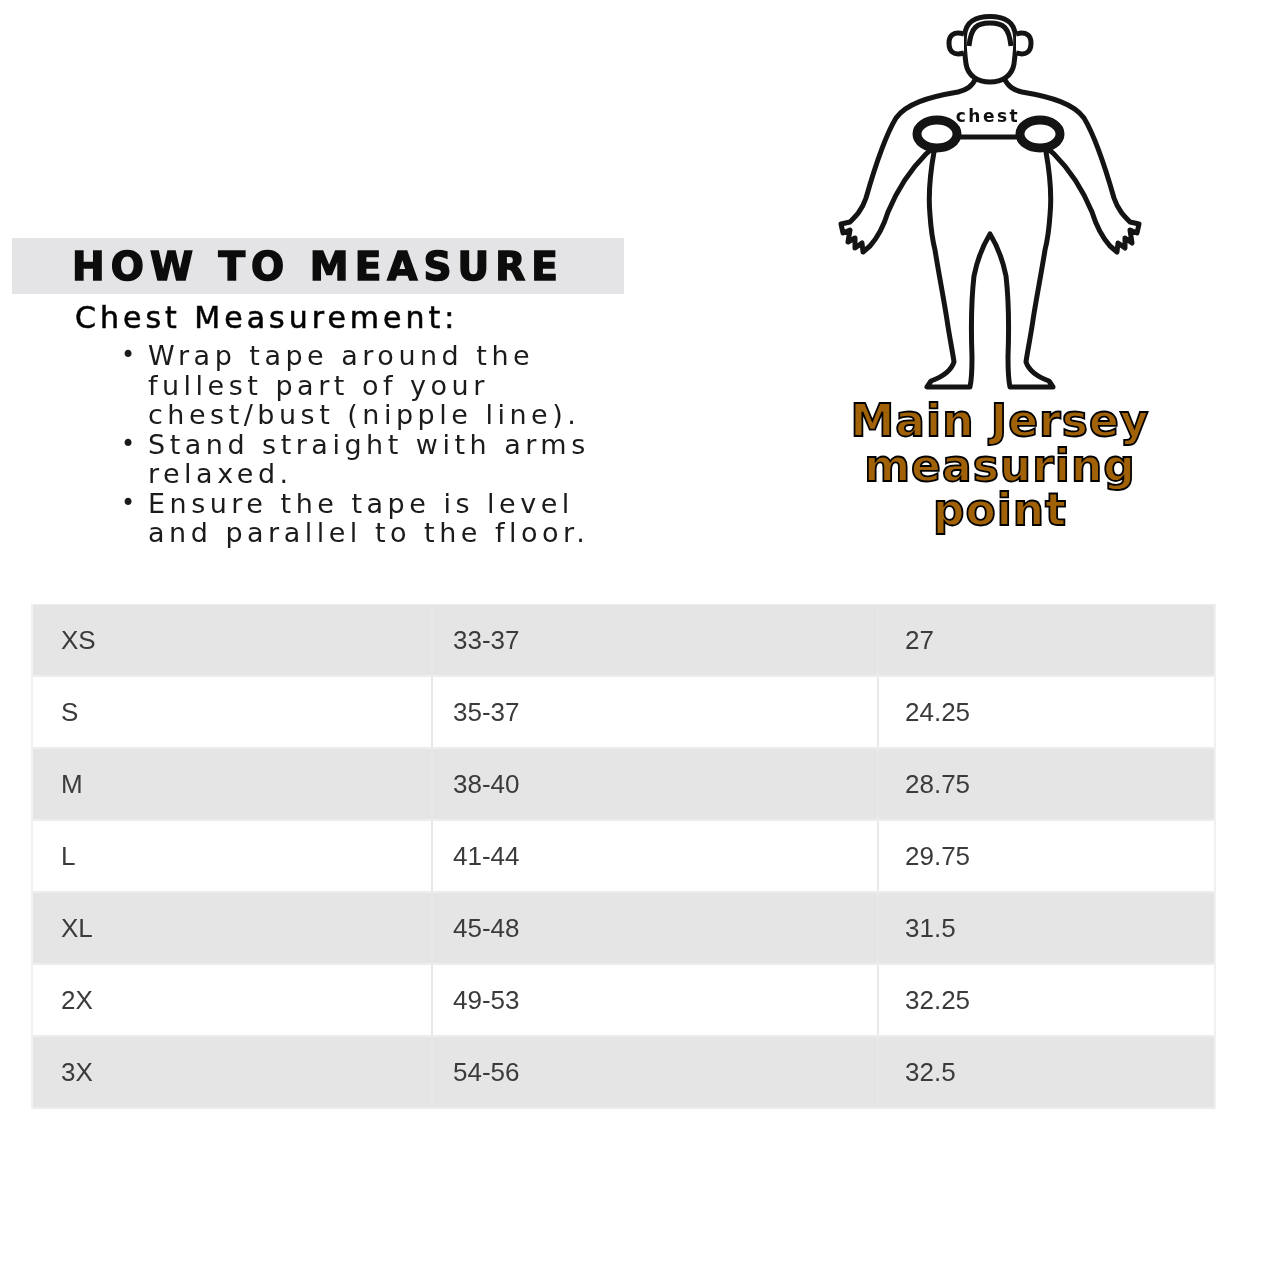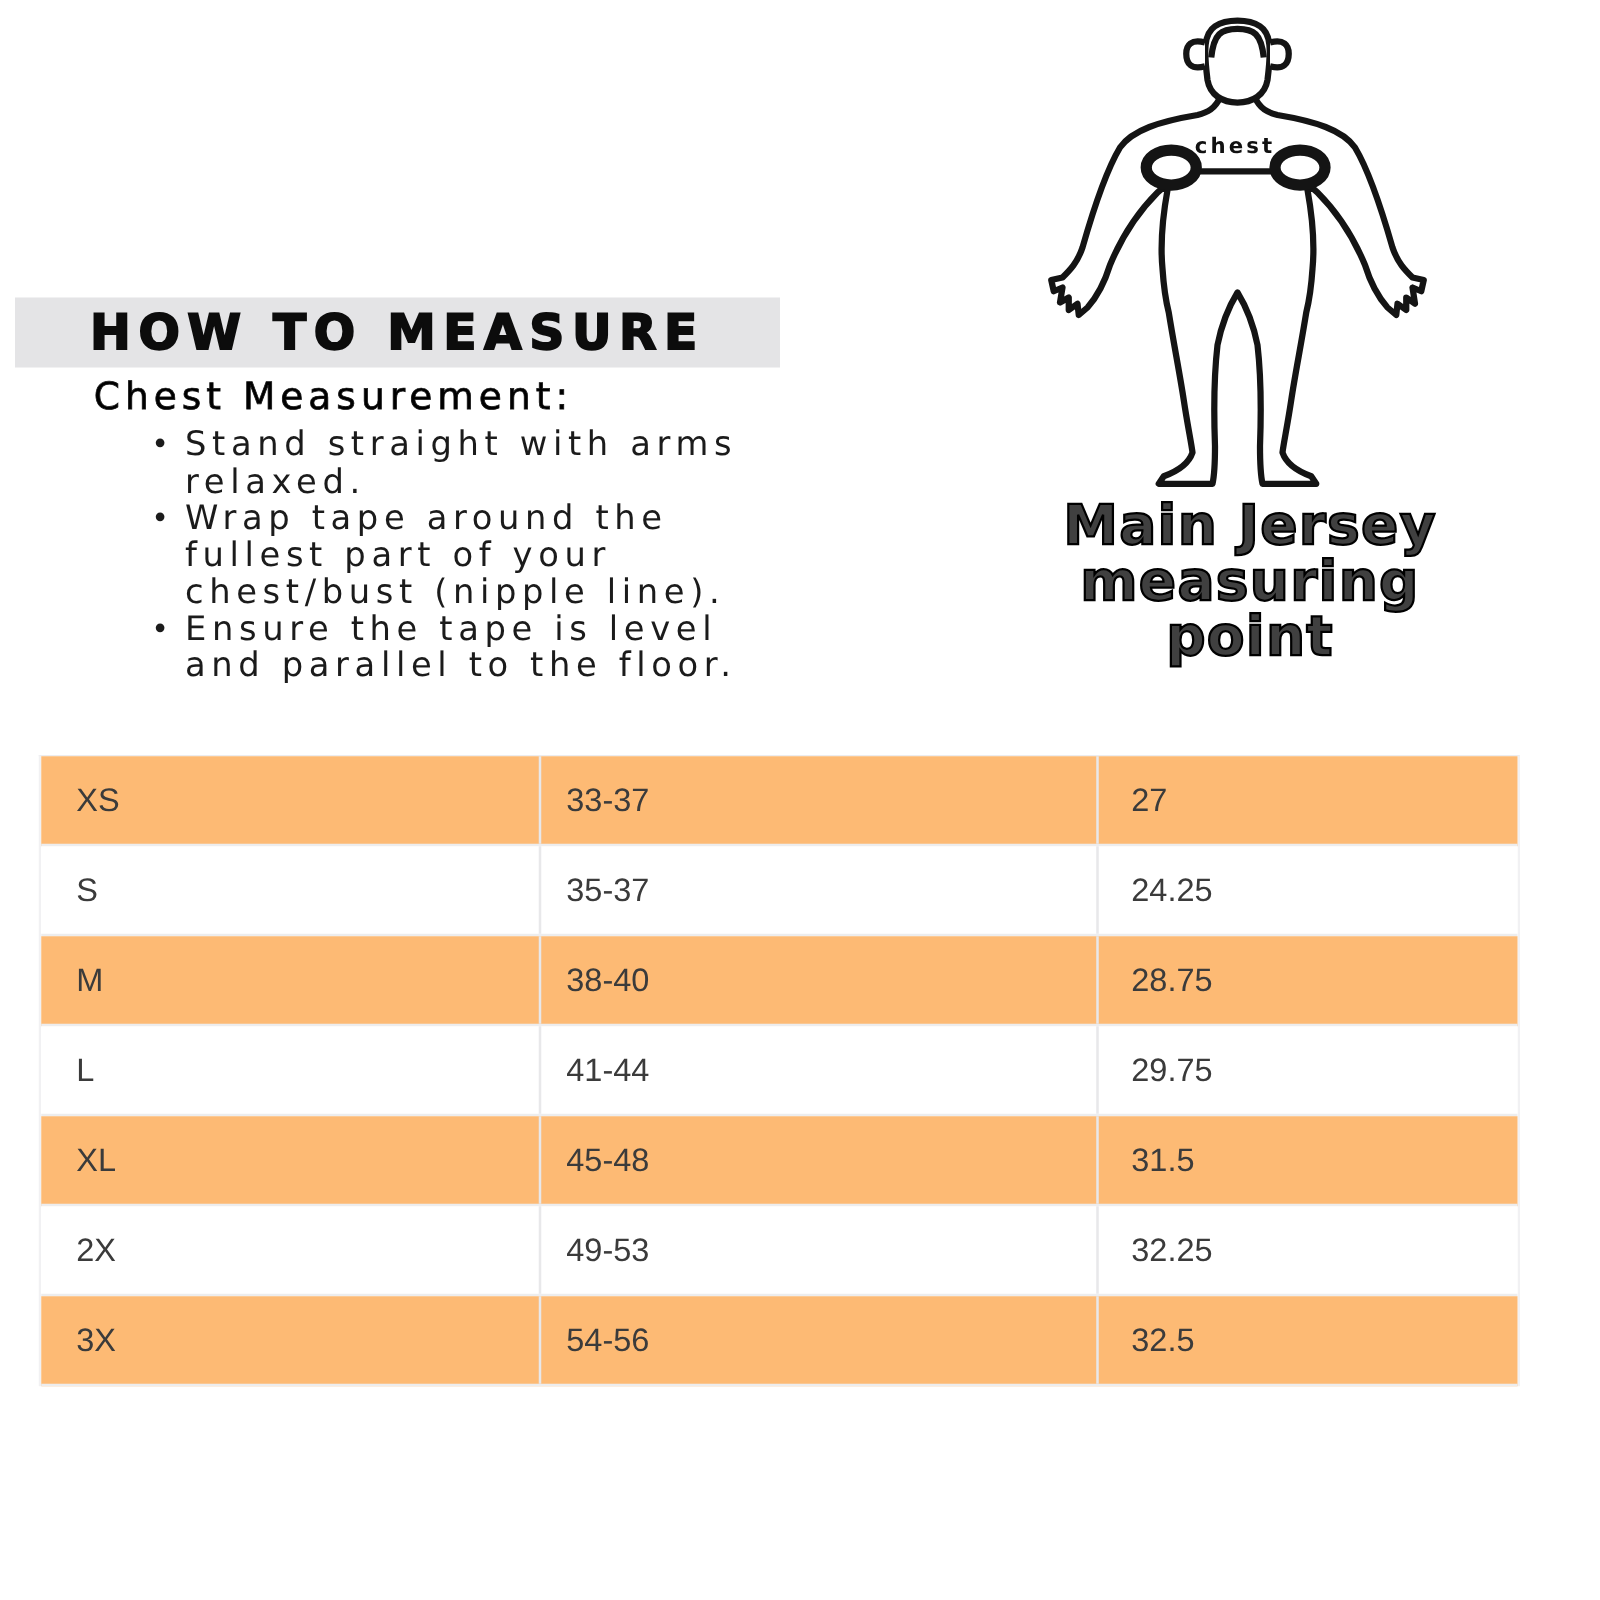--- a/index.html
+++ b/index.html
@@ -40,21 +40,21 @@
   .figure { position:absolute; left:800px; top:0px; width:400px; height:420px; }
   .chest-text {
     font-family:"DejaVu Sans", sans-serif; font-weight:bold; font-size:17px;
     letter-spacing:2.5px; fill:#111;
   }
 
   
   .caption {
     position:absolute; left:790px; top:399px; width:420px; text-align:center;
     font-family:"DejaVu Sans", sans-serif; font-weight:bold; font-size:44px;
-    line-height:44.5px; letter-spacing:1px; color:#404040;
+    line-height:44.5px; letter-spacing:1px; color:#a16207;
     -webkit-text-stroke:1.8px #000;
   }
 
   
   .size-table {
     position:absolute; left:31px; top:604px; width:1181px;
     border-top:1px solid #ececee; border-left:2px solid #f1f1f3; border-right:2px solid #f1f1f3;
     box-sizing:content-box; font-size:26px;
   }
   .thead {
@@ -62,46 +62,46 @@
     border-bottom:2px solid #e2e2e4;
   }
   .th {
     display:flex; align-items:center; font-weight:bold; color:#171717;
     letter-spacing:0.3px; box-sizing:border-box;
   }
   .tr {
     display:flex; height:72px; background:#ffffff; box-sizing:border-box;
     border-bottom:2px solid #ededee;
   }
-  .tr.stripe { background:#fdba74; }
+  .tr.stripe { background:#e5e5e5; }
   .td { display:flex; align-items:center; color:#3b3b3b; box-sizing:border-box; }
   .td + .td { border-left:2px solid #e8e8ea; }
   .c1 { width:398px; padding-left:28px; }
   .c2 { width:499px; padding-left:20px; }
   .c3 { width:284px; padding-left:26px; }
   .tr .c2 { width:446px; } 
   .tr .c3 { width:282px; }
 </style>
 </head>
 <body>
 
 <div id="canvas">
 
   <div class="htm-bar">
     <span class="htm-title">HOW TO MEASURE</span>
   </div>
 
   <div class="instructions">
     <div class="instr-heading">Chest Measurement:</div>
     <ul class="bullets">
-      <li>Stand straight with arms
-relaxed.</li>
       <li>Wrap tape around the
 fullest part of your
 chest/bust (nipple line).</li>
+      <li>Stand straight with arms
+relaxed.</li>
       <li>Ensure the tape is level
 and parallel to the floor.</li>
     </ul>
   </div>
 
   <svg class="figure" viewBox="0 0 400 420">
 
     <path d="M176,78
       C172,87 166,90 158,92 C128,97 106,104 96,118 C84,138 74,170 66,198
       C62,210 56,216 50,222 L41,224 L43,233 L50,230 L48,242 L55,238 L55,248 L62,243 L63,252 L70,246

